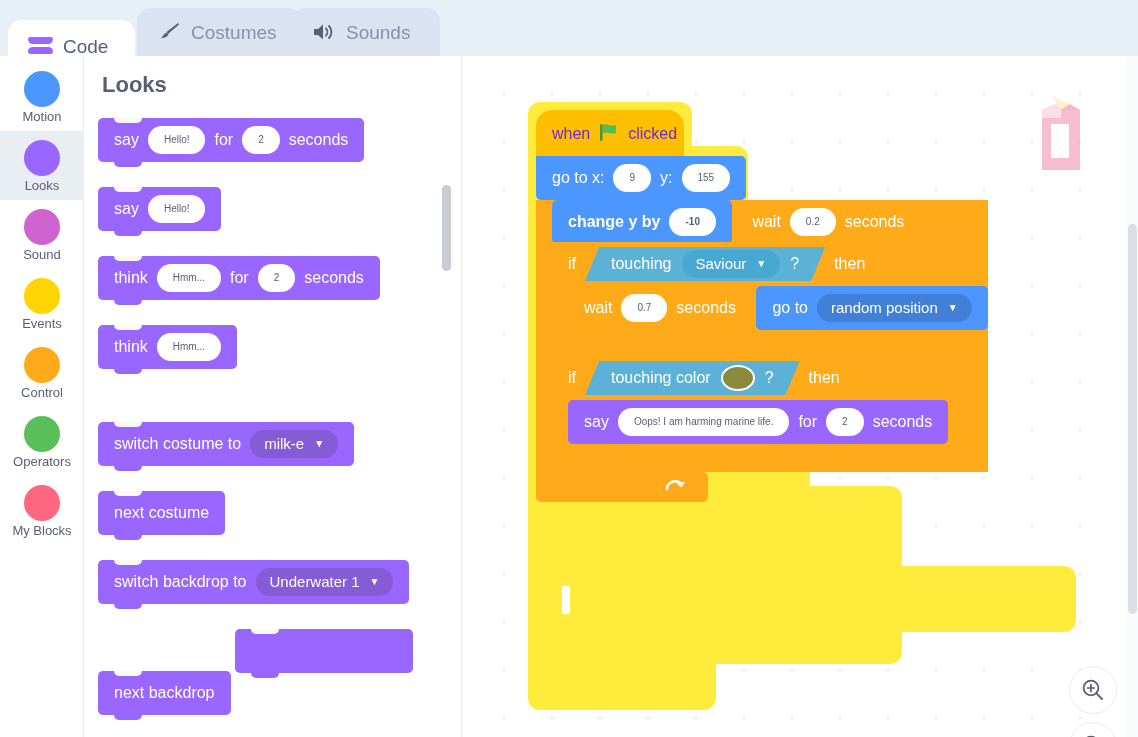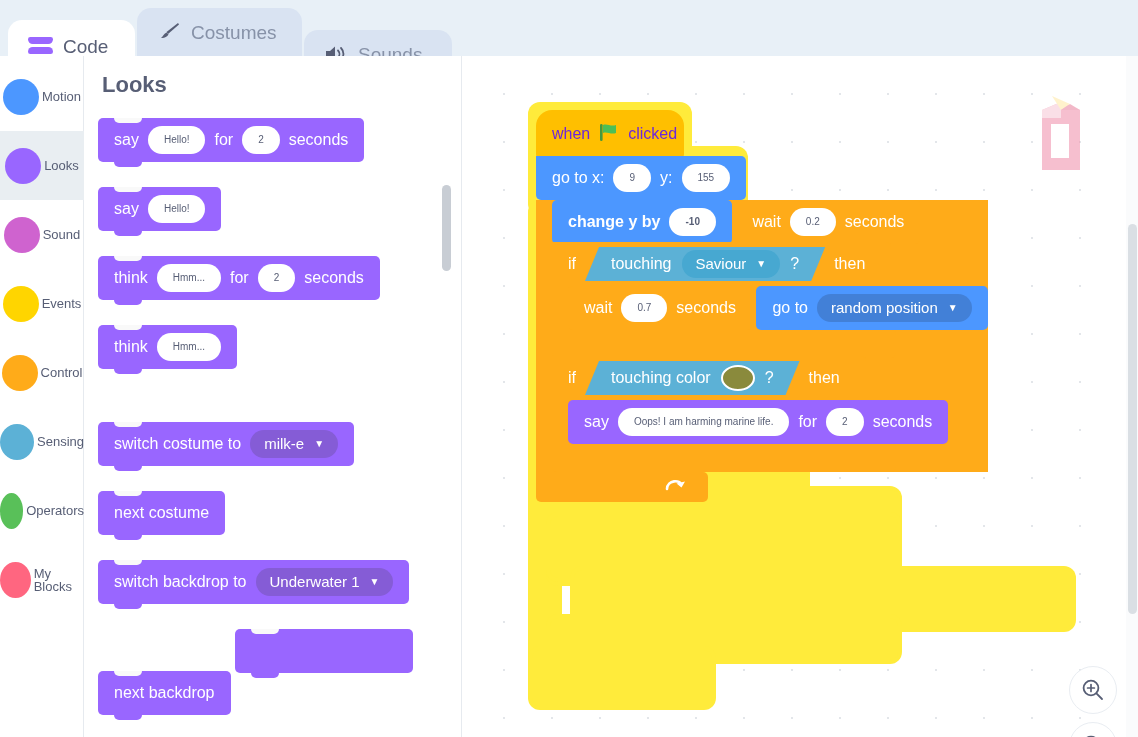--- a/index.html
+++ b/index.html
@@ -43,21 +43,21 @@
 
   
   #catbar {
     position:absolute; left:0; top:56px; width:84px; height:681px;
     background:#ffffff;
     border-right:1px solid #e6eaef;
     padding-top:6px;
   }
   .cat {
     width:84px; height:69px;
-    display:flex; flex-direction:row; align-items:center; justify-content:center;
+    display:flex; flex-direction:column; align-items:center; justify-content:center;
     gap:3px; cursor:pointer; user-select:none;
   }
   .cat.sel { background:#e9eef2; }
   .cat-dot { width:36px; height:36px; border-radius:50%; }
   .cat-label { font-size:13px; color:#575e75; line-height:1; }
 
   
   #palette {
     position:absolute; left:84px; top:56px; width:378px; height:681px;
     background:#ffffff;
@@ -221,21 +221,21 @@
   <div class="tab" style="left:137px;width:165px;">
     <span class="icon-brush">
       <svg viewBox="0 0 24 22" width="24" height="22">
         <path d="M21 2 L22 3.5 L11 13 L9.5 11 Z" fill="#575e75"></path>
         <path d="M9.5 11.5 L11.5 13.5 C10 16 7 17.5 4 17 C6 15.5 6.5 13 9.5 11.5 Z" fill="#575e75"></path>
       </svg>
     </span>
     <span class="tab-label">Costumes</span>
   </div>
 
-  <div class="tab" style="left:304px;width:148px;margin-top:22px;">
+  <div class="tab" style="left:292px;width:148px;">
     <span class="icon-speaker">
       <svg viewBox="0 0 24 20" width="24" height="20">
         <path d="M2 7 H6 L11 2.5 V17.5 L6 13 H2 Z" fill="#575e75"></path>
         <path d="M14 6.5 a5 5 0 0 1 0 7" stroke="#575e75" stroke-width="1.8" fill="none" stroke-linecap="round"></path>
         <path d="M17 4 a8.5 8.5 0 0 1 0 12" stroke="#575e75" stroke-width="1.8" fill="none" stroke-linecap="round"></path>
       </svg>
     </span>
     <span class="tab-label">Sounds</span>
   </div>
 </div>
@@ -253,24 +253,20 @@
       <span class="cat-dot" style="background:#cf63cf"></span>
       <span class="cat-label">Sound</span>
     </div>
   <div class="cat">
       <span class="cat-dot" style="background:#ffd500"></span>
       <span class="cat-label">Events</span>
     </div>
   <div class="cat">
       <span class="cat-dot" style="background:#ffab19"></span>
       <span class="cat-label">Control</span>
-    </div>
-  <div class="cat">
-      <span class="cat-dot" style="background:#5cb1d6"></span>
-      <span class="cat-label">Sensing</span>
     </div>
   <div class="cat">
       <span class="cat-dot" style="background:#59c059"></span>
       <span class="cat-label">Operators</span>
     </div>
   <div class="cat">
       <span class="cat-dot" style="background:#ff6680"></span>
       <span class="cat-label">My Blocks</span>
     </div>
 </div>

